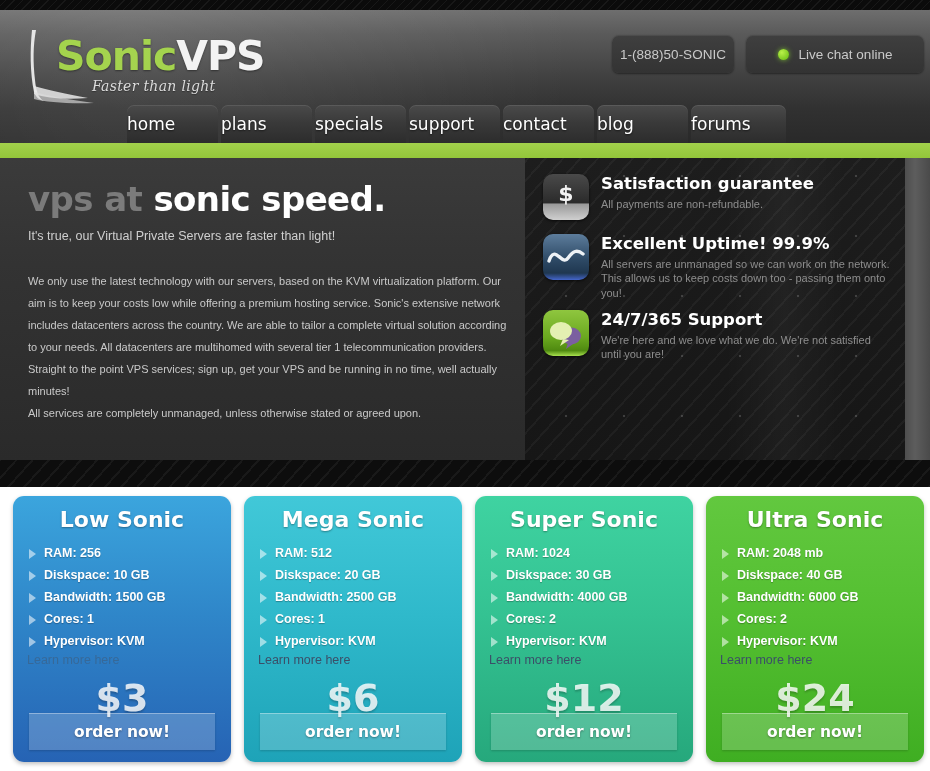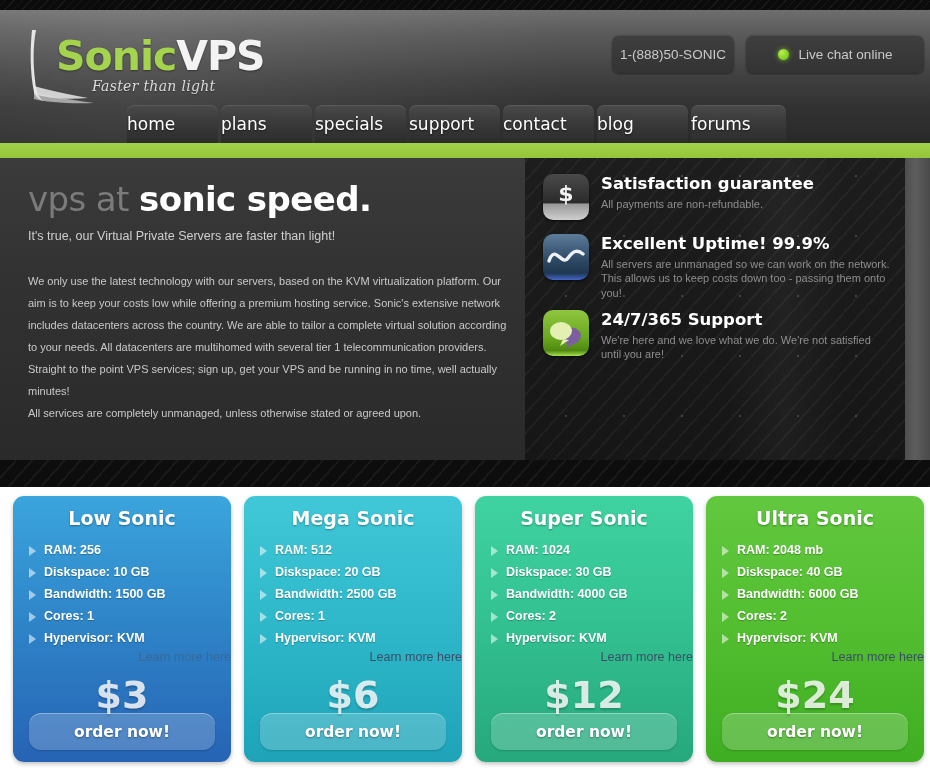--- a/index.html
+++ b/index.html
@@ -76,21 +76,21 @@
   .greenbar { position: absolute; top: 143px; left: 0; width: 930px; height: 15px;
               background: linear-gradient(to bottom,#a2d14b,#93c63a); }
 
   
   .hero { position: absolute; top: 158px; left: 0; width: 930px; height: 302px;
           background: linear-gradient(to bottom, #3b3b3b 0%, #333333 35%, #2a2a2a 100%);
           overflow: hidden; }
   .hero-left { position: absolute; left: 28px; top: 24px; width: 480px; }
   .hero-h1 { font-size: 34px; font-weight: 700; line-height: 1.05; letter-spacing: -.6px;
              font-family:"DejaVu Sans", sans-serif; }
-  .hero-h1 .dim { color: #7b7b7b; font-weight: 400; }
+  .hero-h1 .dim { color: #7b7b7b; font-weight: 700; }
   .hero-h1 .bright { color: #ffffff; font-weight: 700; }
   .hero-sub { margin-top: 11px; font-size: 12.5px; color: #cfcfcf; }
   .hero-body { margin-top: 27px; font-size: 11px; color: #c9c9c9; line-height: 22px;
                width: 480px; }
   .hero-body p { margin: 0; }
 
   
   .features {
     position: absolute; left: 525px; top: 0px; width: 380px; height: 302px;
     background:
@@ -122,37 +122,37 @@
     background:
       repeating-linear-gradient(-48deg,
         rgba(255,255,255,.05) 0px, rgba(255,255,255,.05) 2px,
         rgba(255,255,255,0) 2px, rgba(255,255,255,0) 12px),
       #0d0d0d; }
 
   
   .plans { position: absolute; top: 496px; left: 13px; display: flex; gap: 13px; }
   .card { width: 218px; height: 266px; border-radius: 11px; position: relative;
           box-shadow: 0 2px 4px rgba(0,0,0,.25); padding: 11px 0 0 0; overflow:hidden; }
-  .card-title { text-align: center; font-size: 19px; font-weight: 700; color: #fff;
+  .card-title { text-align: center; font-size: 22px; font-weight: 700; color: #fff;
                 text-shadow: 0 1px 2px rgba(0,0,0,.35); font-family:"DejaVu Sans", sans-serif;
                 margin-bottom: 10px; }
   .specs { list-style: none; margin: 0 0 0 14px; padding: 0; }
   .specs li { position: relative; padding-left: 17px; font-size: 12.5px; font-weight: 700;
               color: #ffffff; line-height: 22px; text-shadow: 0 1px 1px rgba(0,0,0,.28); }
   .specs li:before { content: ""; position: absolute; left: 2px; top: 7px;
               border-left: 7px solid rgba(255,255,255,.55);
               border-top: 5px solid transparent; border-bottom: 5px solid transparent; }
   .learn { display:block; margin: 1px 0 0 14px; font-size: 12.5px; color: #3b4f68;
-           text-decoration: none; cursor: pointer; text-align: right; }
+           text-decoration: none; cursor: pointer; }
   .card:first-child .learn { color: #3f5a77; opacity:.55; }
   .price { text-align: center; font-size: 38px; font-weight: 700; color: rgba(255,255,255,.82);
            line-height: 1; margin-top: 12px; text-shadow: 0 2px 2px rgba(0,0,0,.2);
            font-family:"DejaVu Sans", sans-serif; }
   .order { position: absolute; left: 16px; bottom: 12px; width: 186px; height: 37px;
-           border-radius: 12px; background: rgba(255,255,255,.20);
+           border-radius: 0; background: rgba(255,255,255,.20);
            box-shadow: inset 0 1px 0 rgba(255,255,255,.35), 0 1px 2px rgba(0,0,0,.18);
            display: flex; align-items: center; justify-content: center;
            color: #fff; font-size: 15.5px; font-weight: 700; cursor: pointer;
            text-shadow: 0 1px 2px rgba(0,0,0,.35); font-family:"DejaVu Sans", sans-serif;margin-top:33px; }
 
   .c1 { background: linear-gradient(to bottom, #3ba5dd 0%, #2f86c9 45%, #2663b4 100%); }
   .c2 { background: linear-gradient(to bottom, #41c8d8 0%, #2fb9cb 45%, #1ea3b8 100%); }
   .c3 { background: linear-gradient(to bottom, #3fd3a1 0%, #34c292 45%, #26a87c 100%); }
   .c4 { background: linear-gradient(to bottom, #62c83f 0%, #54bf31 45%, #3fae22 100%); }
 </style>

